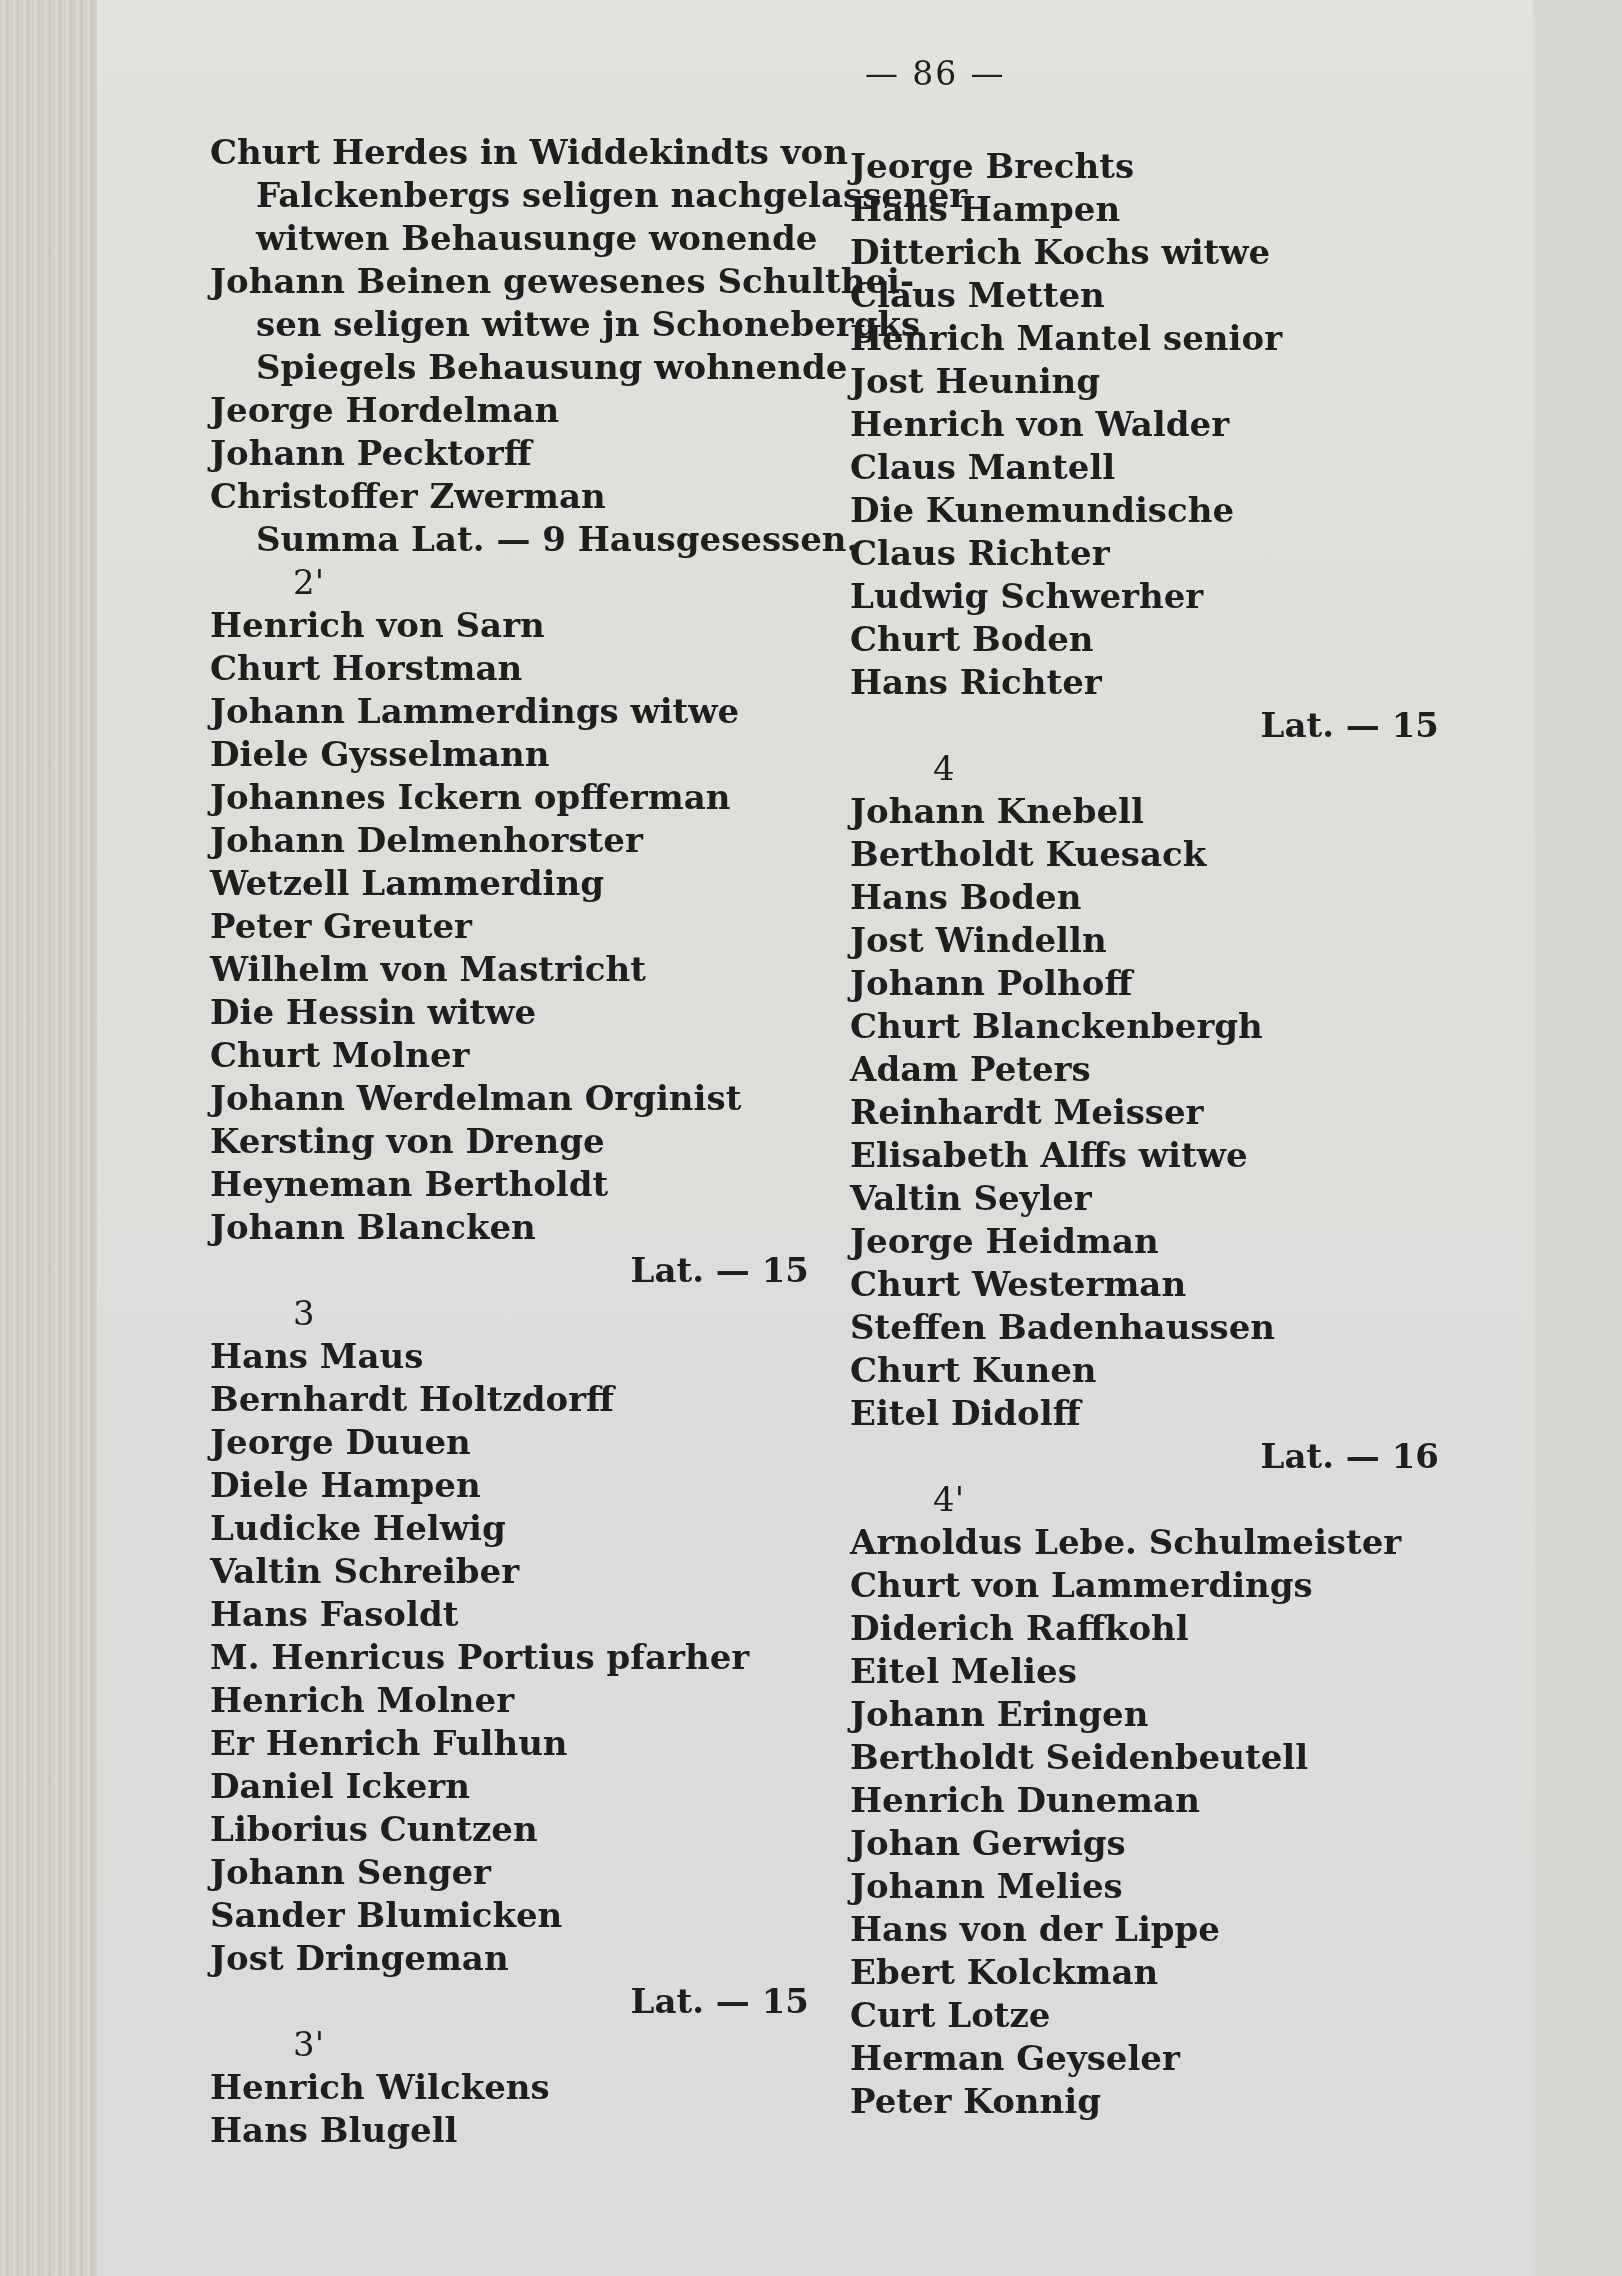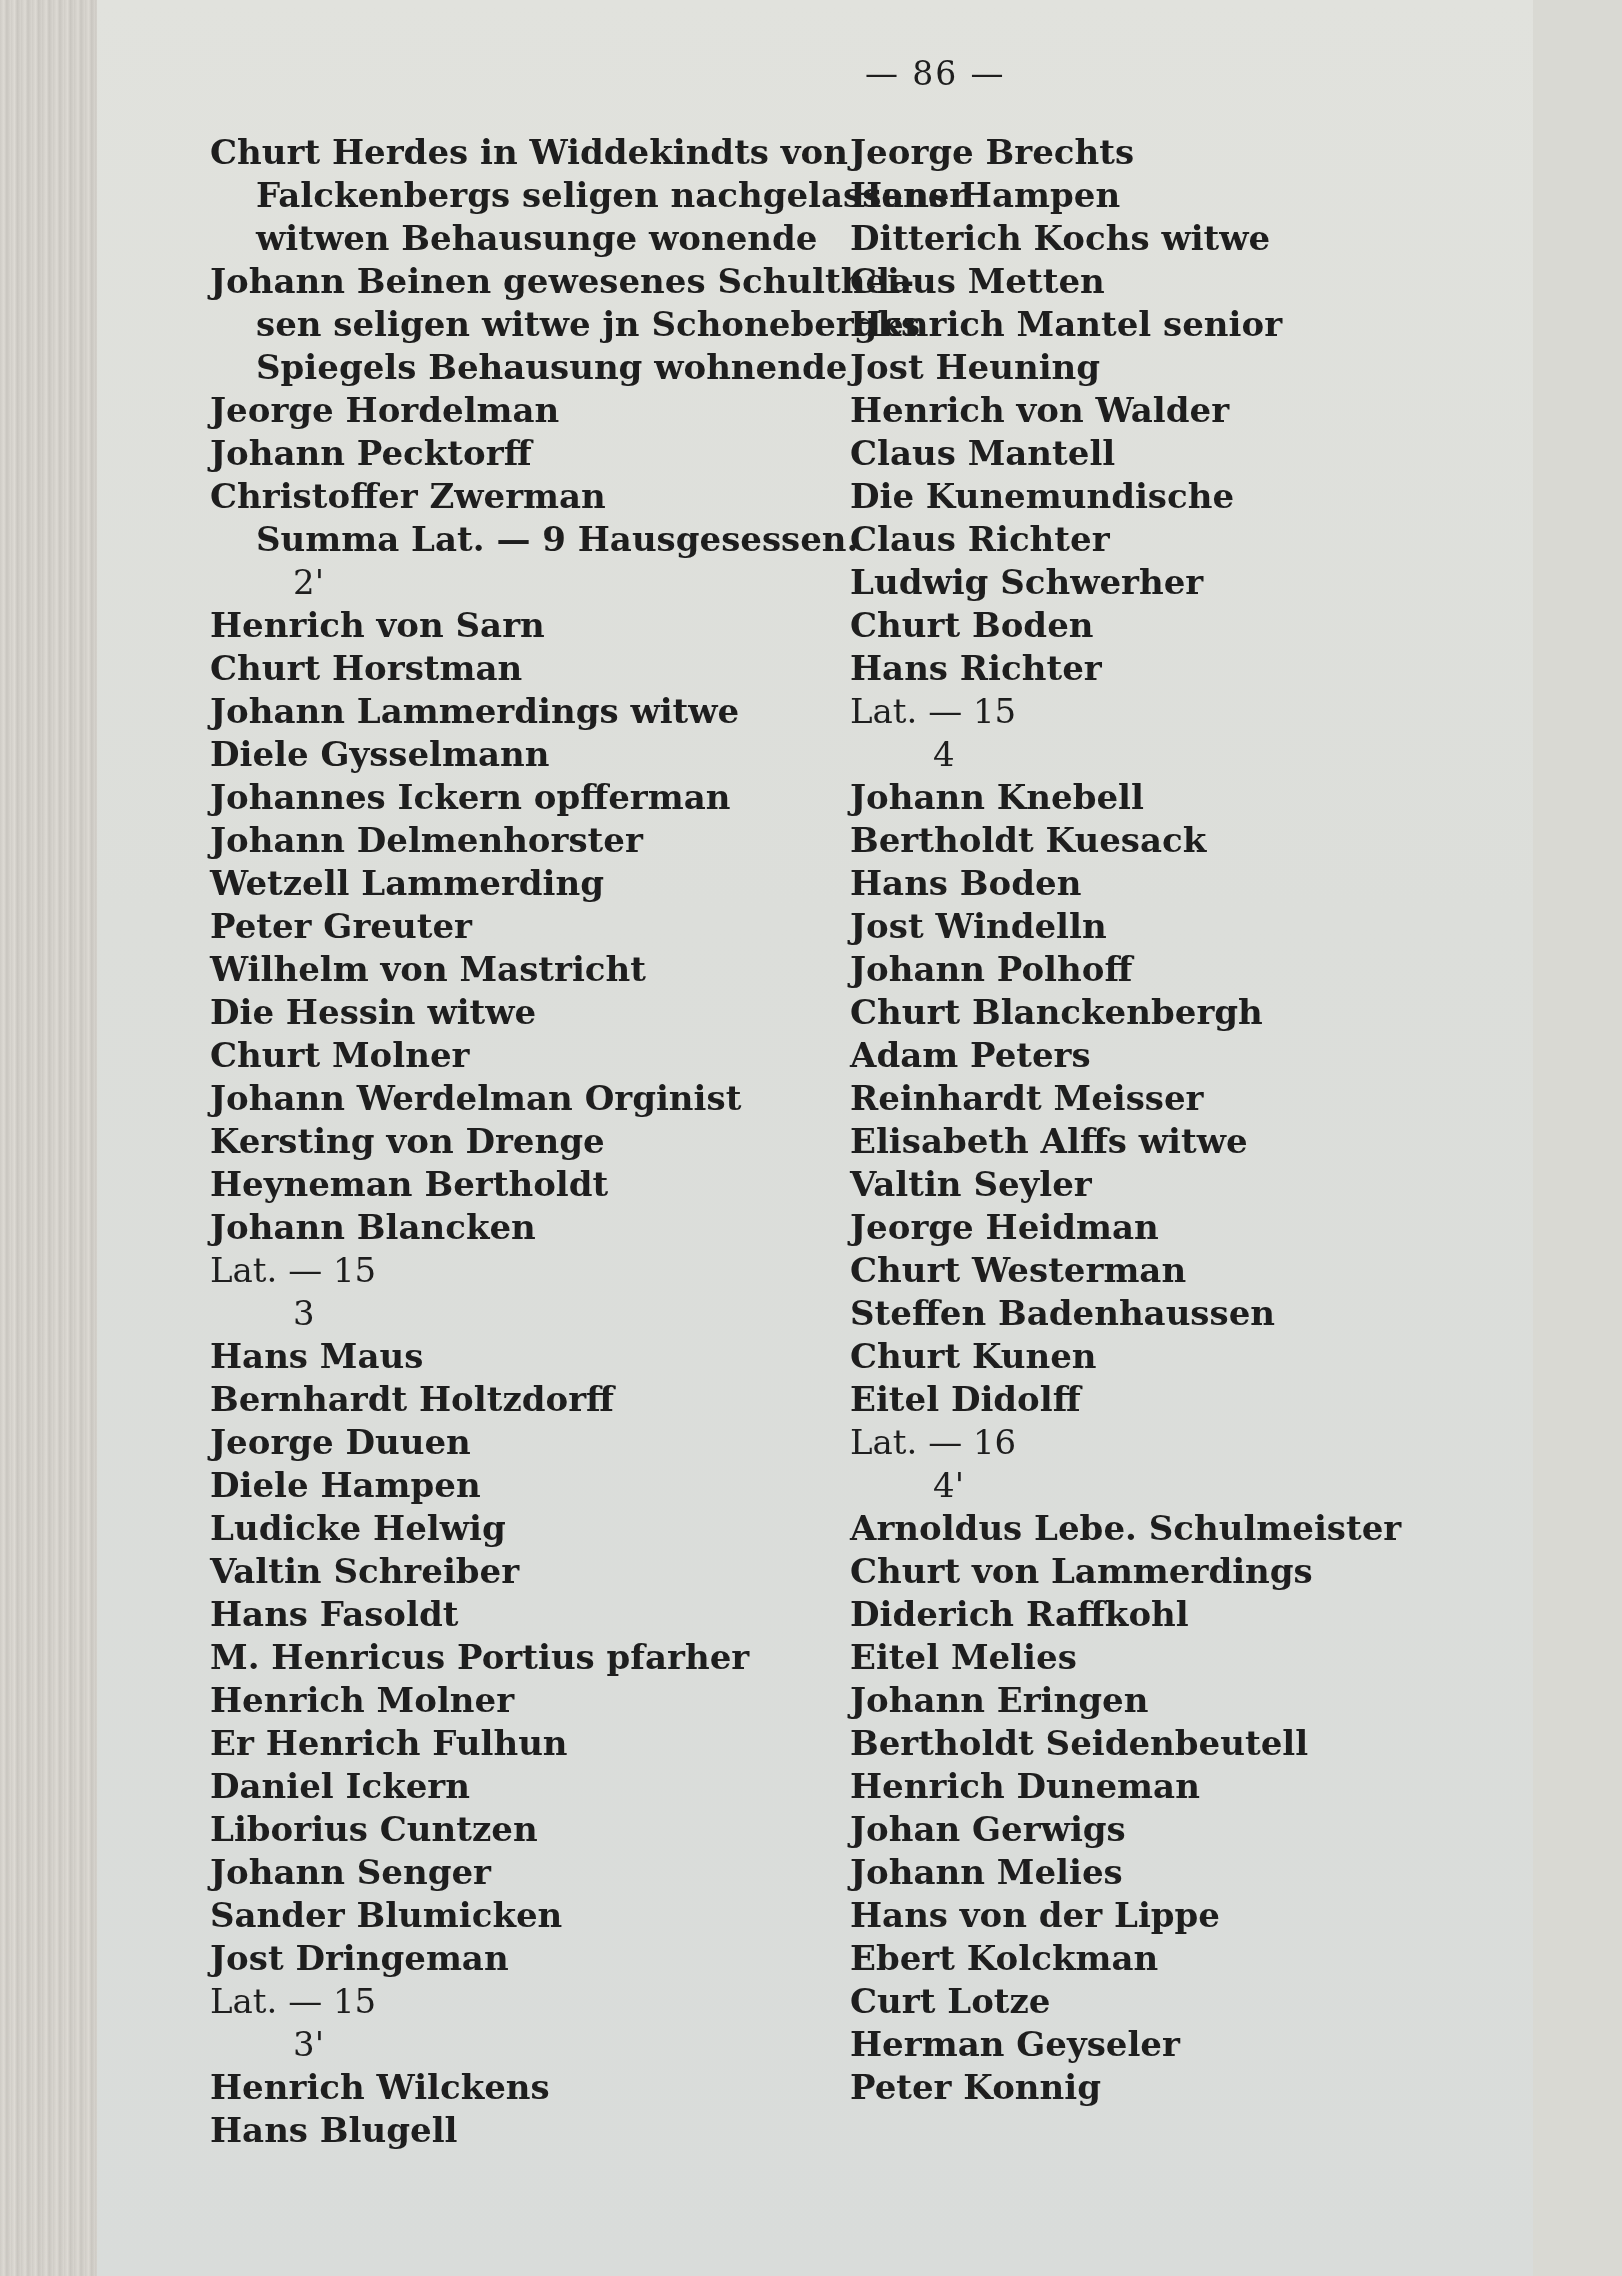--- a/index.html
+++ b/index.html
@@ -22,25 +22,25 @@
     .page-number {
       position: absolute; top: 54px; left: 768px;
       font-size: 33px; letter-spacing: 1.9px;
     }
     .col {
       position: absolute; top: 131px;
       font-size: 34px; line-height: 43px;
       font-weight: bold;
     }
     .col-left { left: 210px; width: 599px; }
-    .col-right { left: 850px; width: 589px; }
+    .col-right { left: 850px; width: 589px; margin-top: 14px; }
     .line { white-space: nowrap; height: 43px; }
     .indent { padding-left: 46px; }
     .section-num { padding-left: 83px; font-weight: normal; }
-    .subtotal { font-weight: normal; padding-right: 0; }
+    .subtotal { text-align: right; font-weight: bold; padding-right: 0; }
     .col-right .subtotal { padding-right: 0; }
   </style>
 </head>
 <body>
 
 <div class="page-edge"></div>
 <div class="page">
   <div class="page-number">— 86 —</div>
 </div>
 

